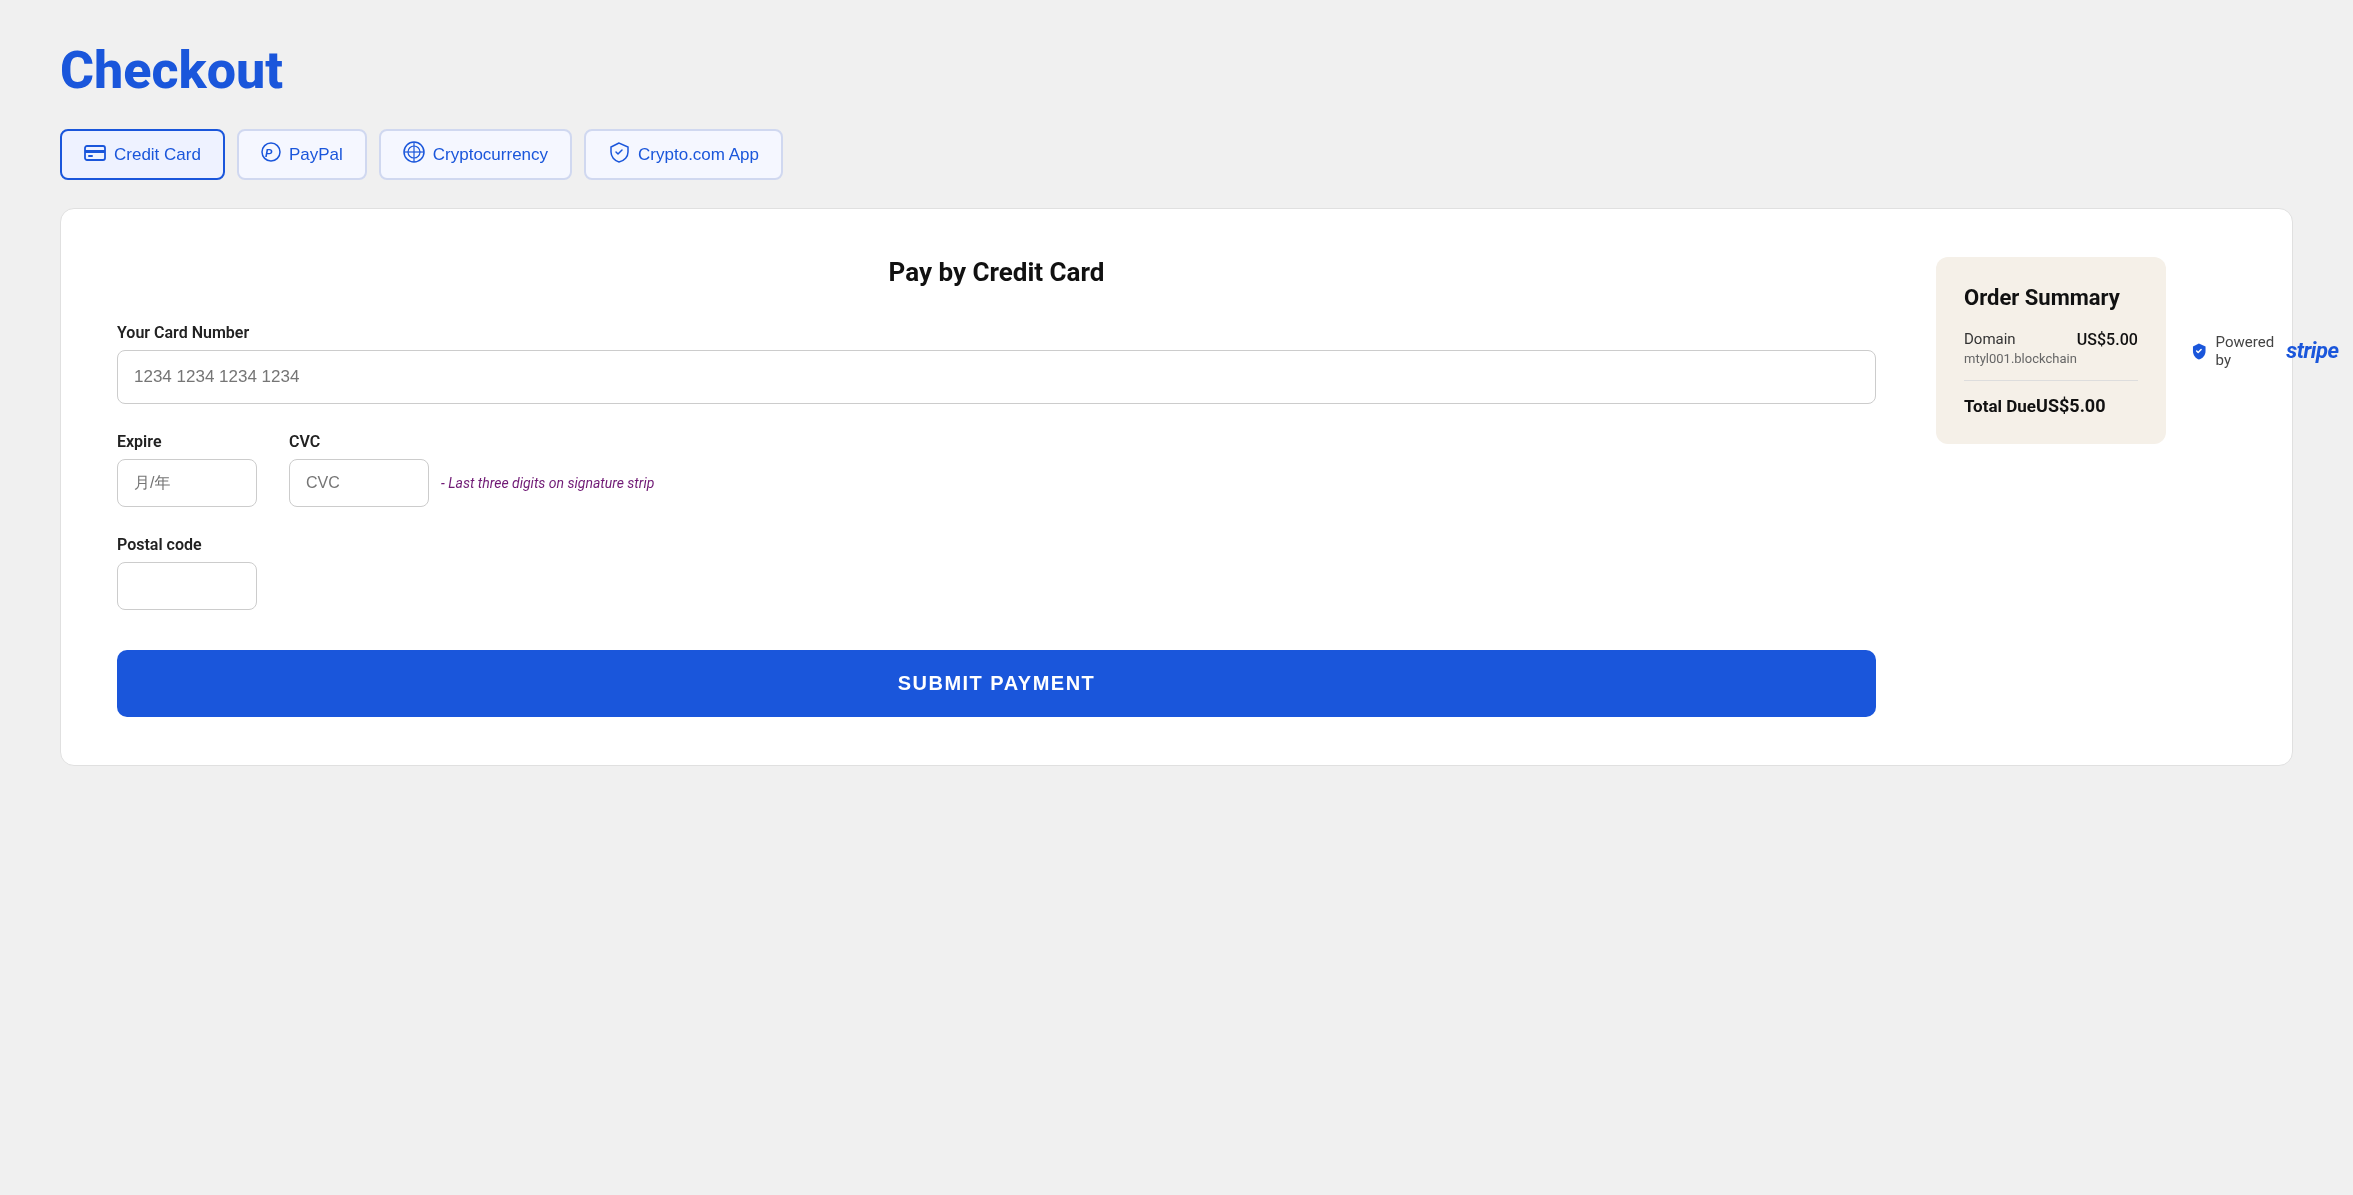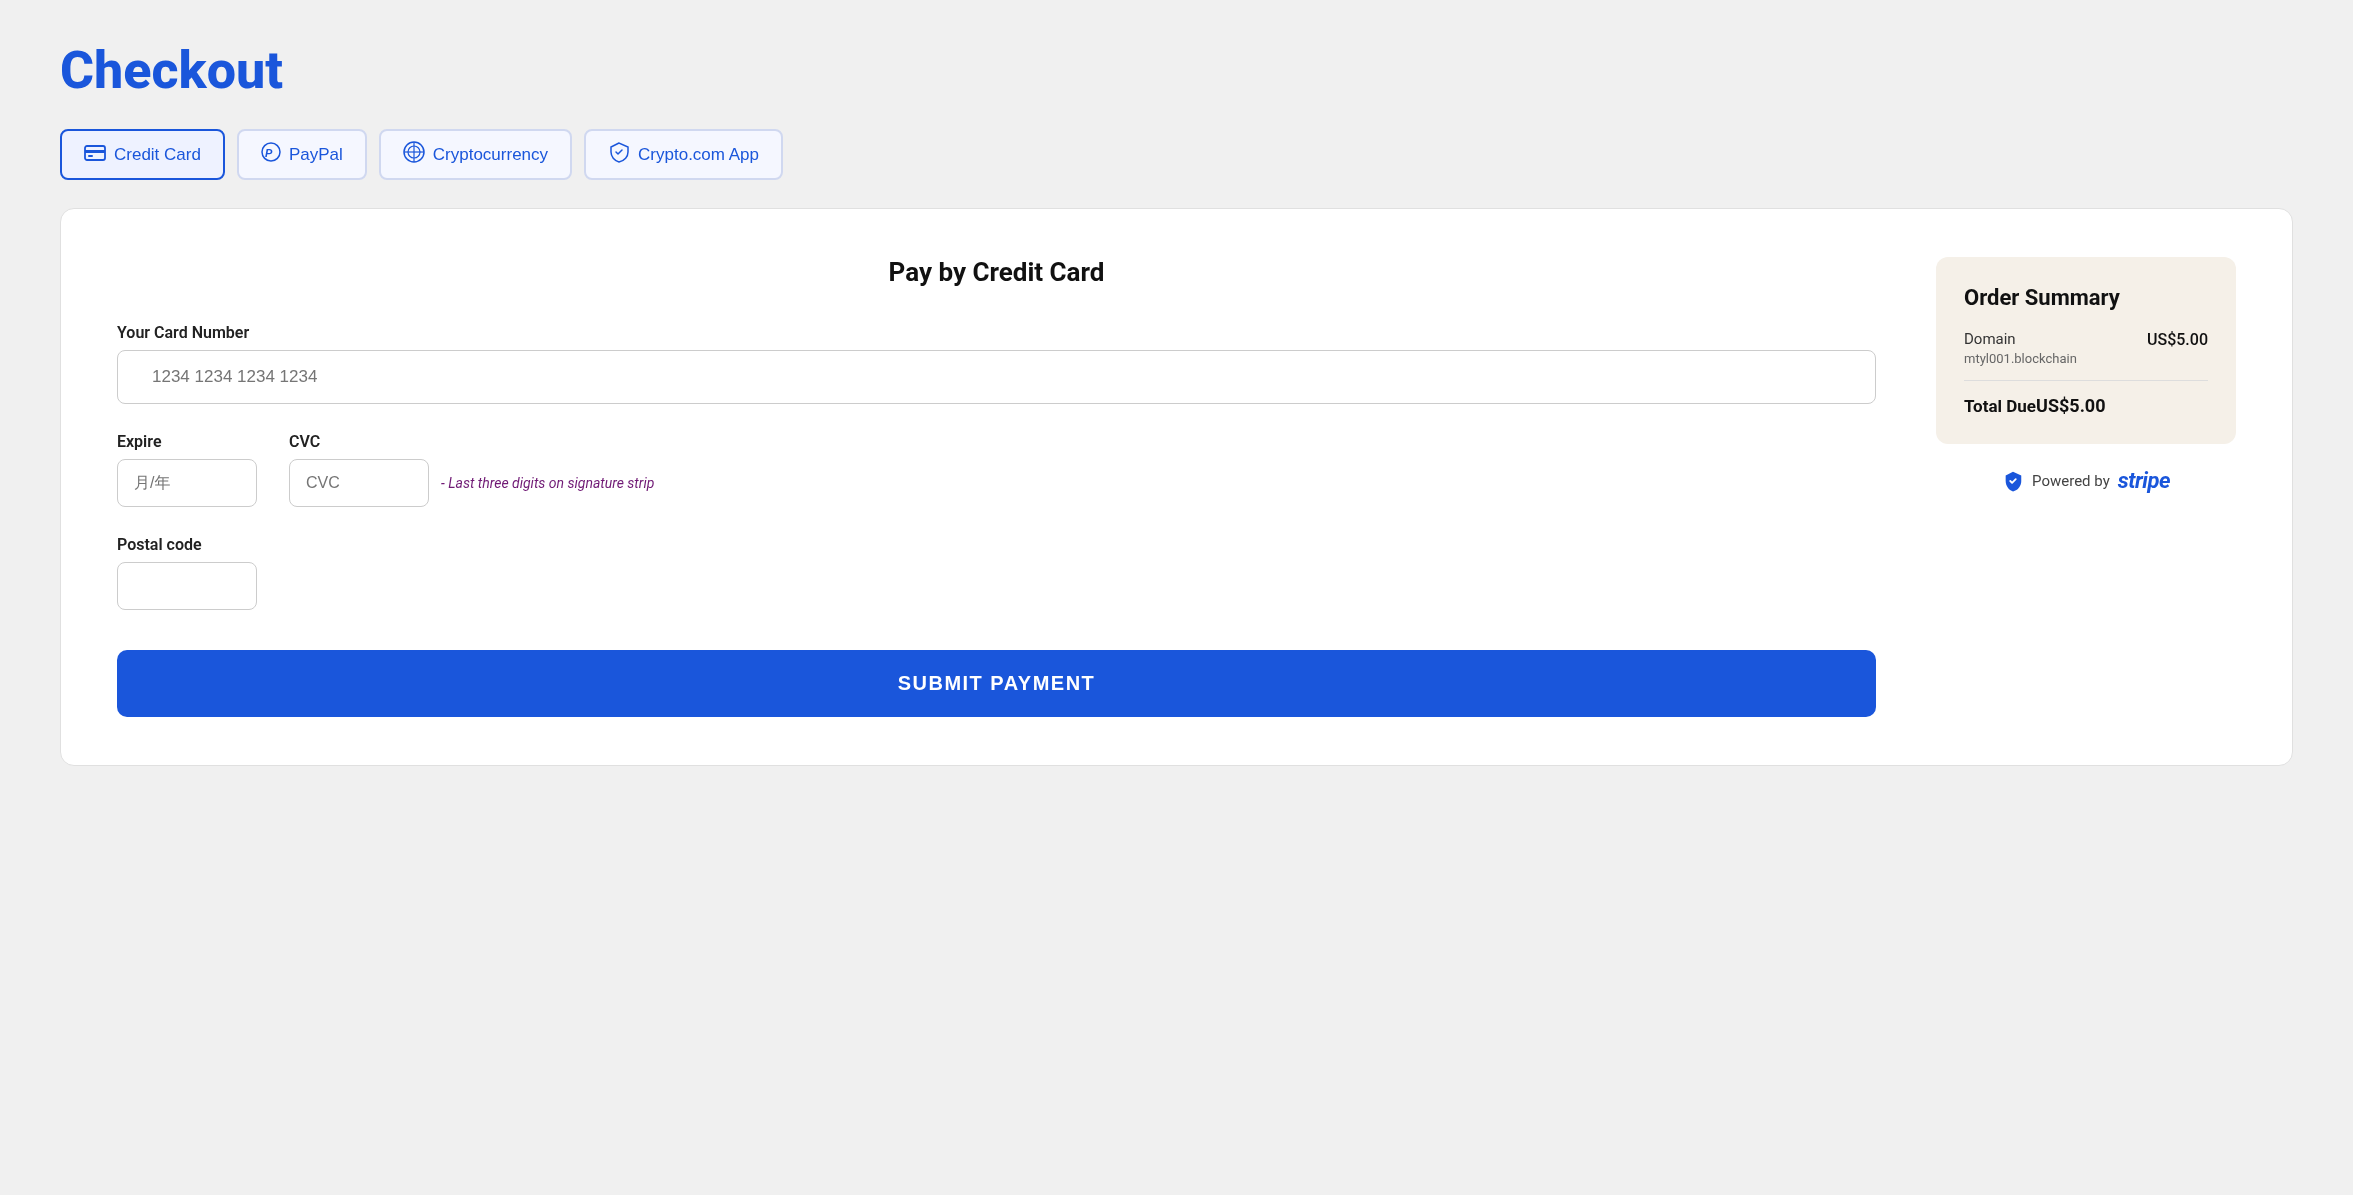--- a/index.html
+++ b/index.html
@@ -61,21 +61,21 @@
       color: #111;
     }
     .field-label {
       font-size: 16px;
       font-weight: 600;
       color: #222;
       margin-bottom: 8px;
     }
     .card-number-input {
       width: 100%;
-      padding: 16px 34px;
+      padding: 16px 16px;
       font-size: 17px;
       border: 1.5px solid #ccc;
       border-radius: 8px;
       color: #aaa;
       outline: none;
       margin-bottom: 28px;
     }
     .row-fields {
       display: flex;
       gap: 32px;
@@ -130,21 +130,21 @@
       letter-spacing: 1.5px;
       border: none;
       border-radius: 10px;
       cursor: pointer;
       transition: background 0.15s;
     }
     .summary-section {
       width: 300px;
       min-width: 260px;
       display: flex;
-      flex-direction: column;
+      flex-direction: row;
       gap: 24px;
     }
     .order-summary-box {
       background: #f5f0e8;
       border-radius: 12px;
       padding: 28px 28px;
     }
     .summary-title {
       font-size: 22px;
       font-weight: 700;

